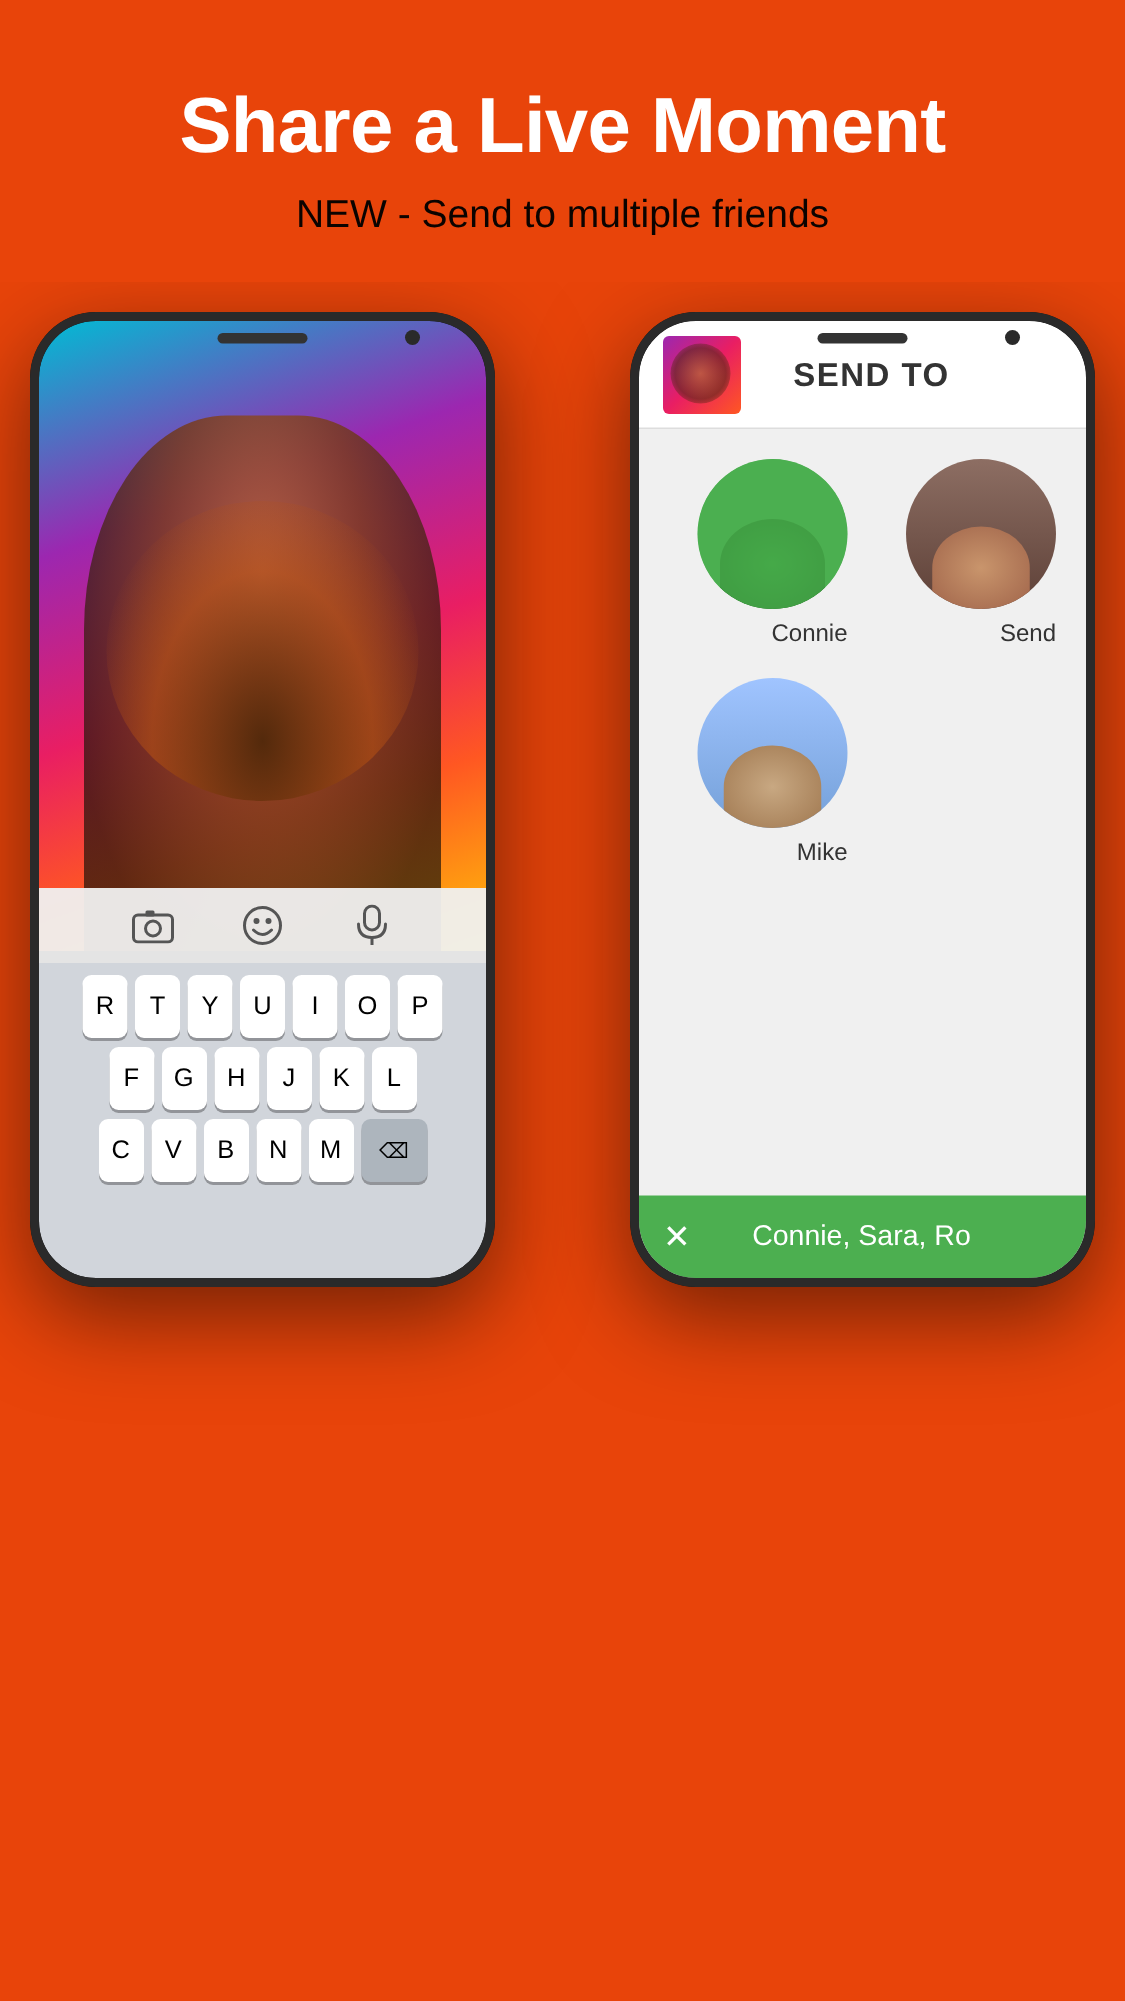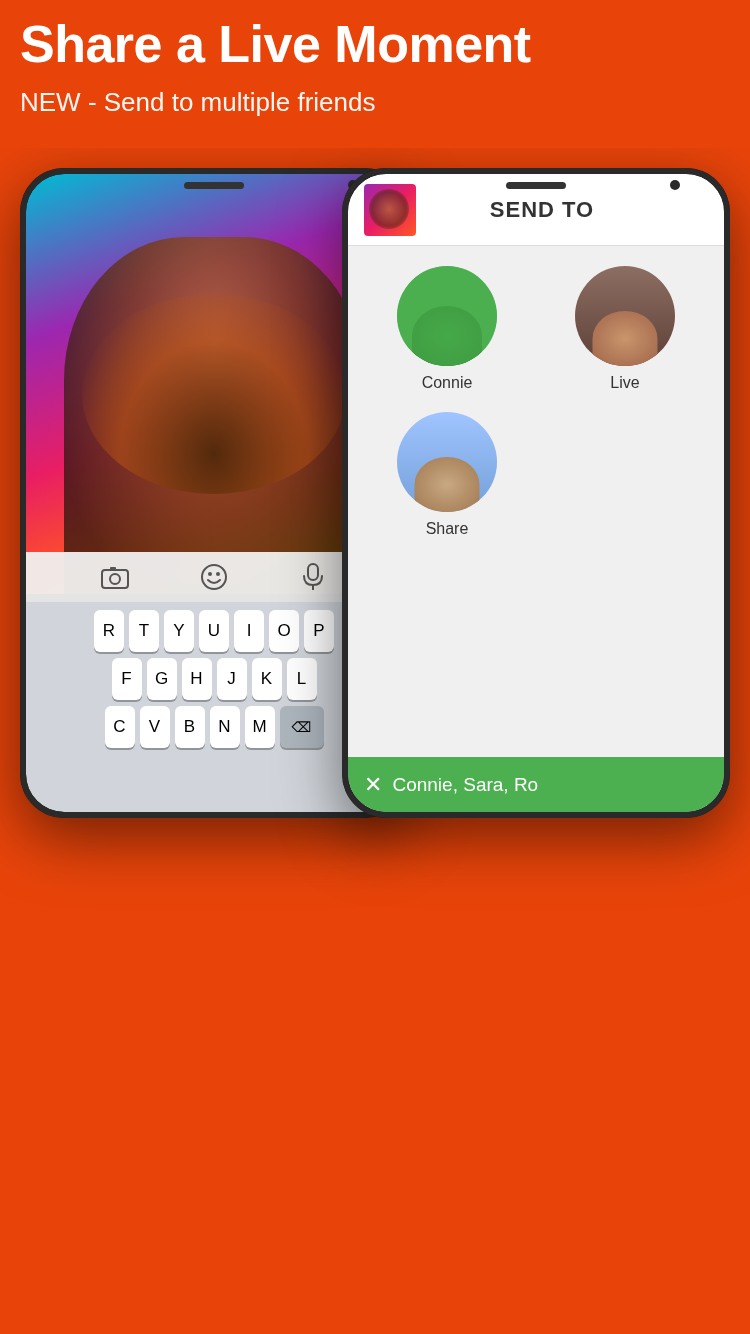--- a/index.html
+++ b/index.html
@@ -7,53 +7,54 @@
       width: 750px;
       height: 1334px;
       overflow: hidden;
       font-family: -apple-system, BlinkMacSystemFont, 'Helvetica Neue', Arial, sans-serif;
       background: #e8440a;
     }
 
     
     .header {
       background: #e8440a;
-      padding: 16px 20px 30px;
+      text-align: center;
+      padding: 56px 20px 30px;
       position: relative;
       z-index: 10;
     }
     .header-title {
       color: #fff;
       font-size: 52px;
       font-weight: 800;
       line-height: 1.1;
       margin-bottom: 14px;
       letter-spacing: -0.5px;
     }
     .header-subtitle {
-      color: #ffffff;
+      color: #000000;
       font-size: 26px;
       font-weight: 400;
       opacity: 0.95;
     }
 
     
     .phones-container {
       display: flex;
       flex-direction: row;
       justify-content: center;
       align-items: flex-start;
       position: relative;
       height: 1020px;
       background: #e8440a;
     }
 
     
     .phone {
-      width: 388px;
+      width: 310px;
       height: 650px;
       background: #1a1a1a;
       border-radius: 44px;
       position: absolute;
       top: 20px;
       box-shadow: 0 20px 60px rgba(0,0,0,0.5);
       overflow: hidden;
     }
     .phone::before {
       content: '';
@@ -252,21 +253,21 @@
     
     .contacts-grid {
       display: grid;
       grid-template-columns: 1fr 1fr;
       gap: 20px;
       padding: 20px 20px 10px;
     }
     .contact-item {
       display: flex;
       flex-direction: column;
-      align-items: center;
+      align-items: flex-end;
       gap: 8px;
     }
     .contact-avatar {
       width: 100px;
       height: 100px;
       border-radius: 50%;
       overflow: hidden;
       position: relative;
     }
     .contact-avatar.selected {
@@ -379,20 +380,21 @@
     }
     .send-bar-x {
       color: #fff;
       font-size: 22px;
       font-weight: 300;
     }
     .send-bar-names {
       color: #fff;
       font-size: 19px;
       font-weight: 500;
+      margin-left: 31px;
     }
   </style>
 </head>
 <body>
 
 <div class="header">
   <div class="header-title">Share a Live Moment</div>
   <div class="header-subtitle">NEW - Send to multiple friends</div>
 </div>
 
@@ -476,27 +478,27 @@
         <div class="contacts-grid">
 
           <div class="contact-item">
             <div class="contact-avatar av-connie selected"></div>
             <div class="contact-name">Connie</div>
           </div>
 
 
           <div class="contact-item">
             <div class="contact-avatar av-kara"></div>
-            <div class="contact-name">Live</div>
+            <div class="contact-name">Send</div>
           </div>
 
 
           <div class="contact-item">
             <div class="contact-avatar av-mark"></div>
-            <div class="contact-name">Share</div>
+            <div class="contact-name">Mike</div>
           </div>
 
 
         </div>
 
         <div class="send-bar">
           <span class="send-bar-x">✕</span>
           <span class="send-bar-names">Connie, Sara, Ro</span>
         </div>
 

